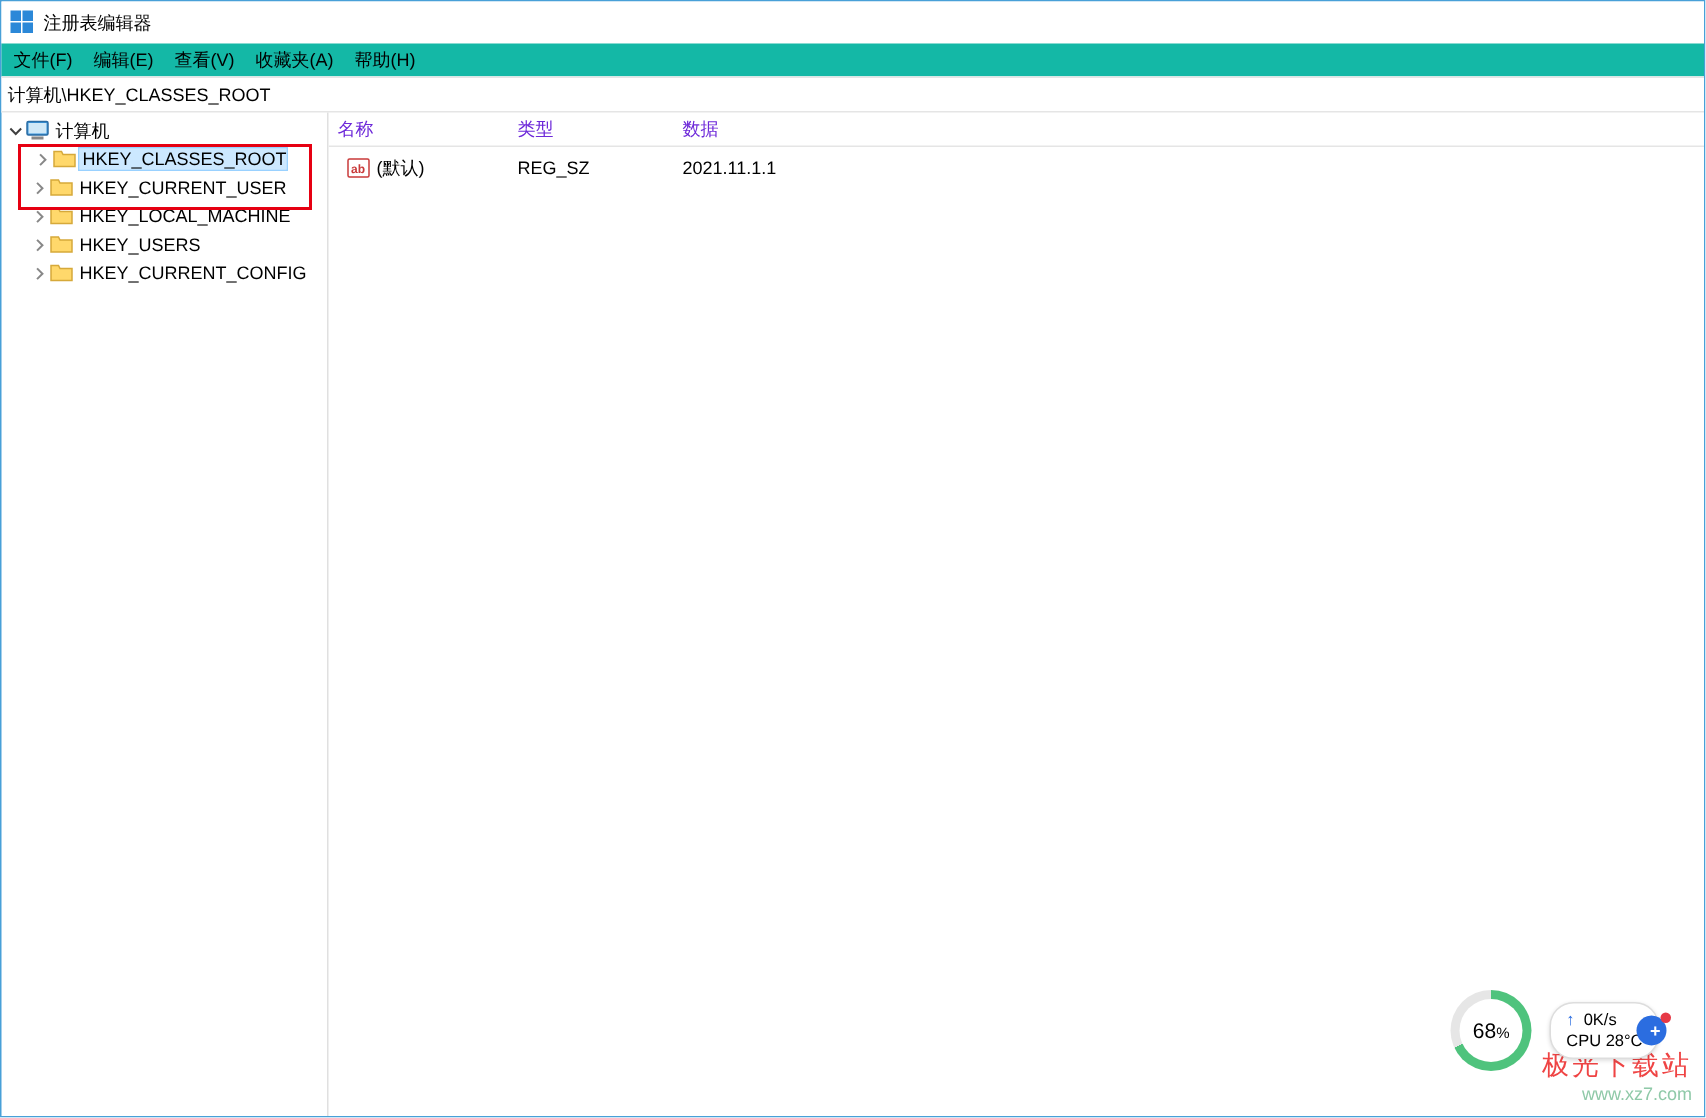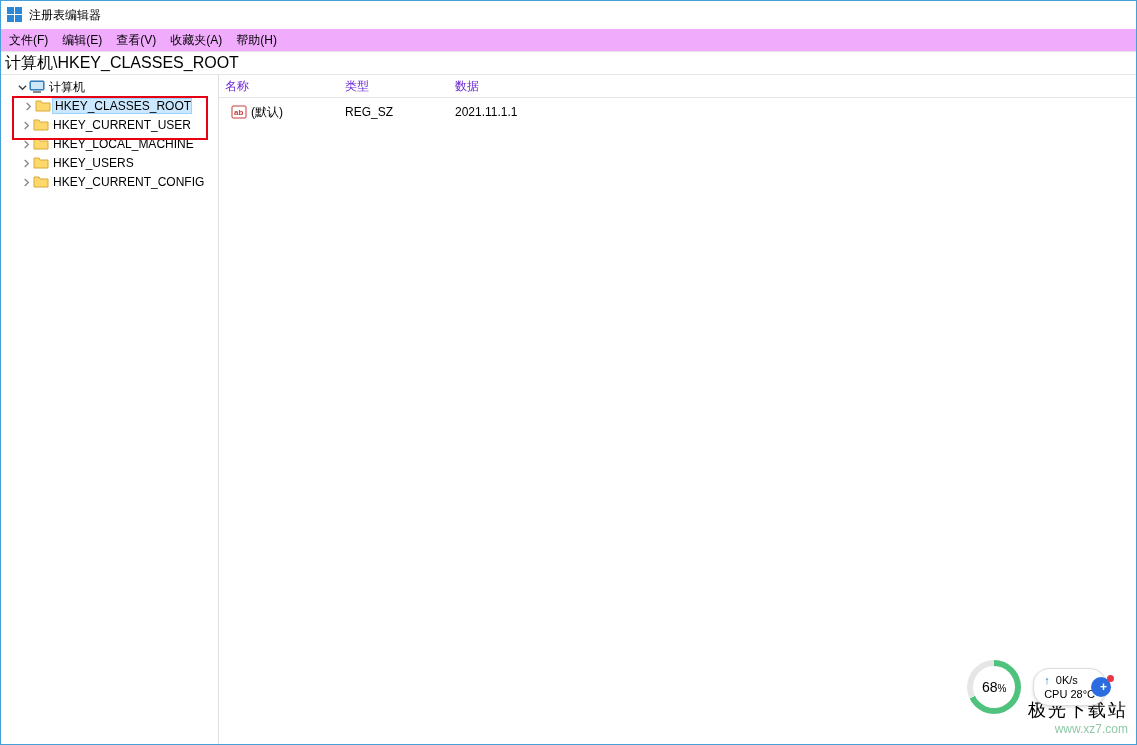--- a/index.html
+++ b/index.html
@@ -1,45 +1,45 @@
 <!DOCTYPE html>
 <html><head>
 <meta charset="utf-8">
 <style>
   html,body{margin:0;padding:0;width:1137px;height:745px;font-family:"Microsoft YaHei","Segoe UI",Arial,sans-serif;font-size:12px;color:#000;background:#fff;overflow:hidden}
   .window{width:1135px;height:743px;border:1px solid #48a0d8;background:#fff;display:flex;flex-direction:column;position:relative}
   .titlebar{height:28px;display:flex;align-items:center;padding:0 6px;background:#fff}
   .app-icon{width:16px;height:16px;margin-right:6px;display:flex;flex-wrap:wrap}
   .app-icon span{width:7px;height:7px;background:#2b88d8;display:block;margin-right:1px;margin-bottom:1px}
   .title-text{font-size:12px}
-  .menubar{height:22px;display:flex;align-items:center;padding:0 8px;gap:14px;background:#f0abfc}
+  .menubar{height:22px;display:flex;align-items:center;padding:0 8px;gap:14px;background:#14b8a6}
   .menu-item{cursor:default}
   .addressbar{height:22px;border-top:1px solid #e5e5e5;border-bottom:1px solid #e5e5e5;display:flex;align-items:center;padding:0 4px;background:#fff}
-  .address-input{flex:1;font-size:16px;border:none;outline:none;font-family:inherit;padding:0}
+  .address-input{flex:1;font-size:12px;border:none;outline:none;font-family:inherit;padding:0}
   .content{flex:1;display:flex;min-height:0}
   .tree-pane{width:217px;border-right:1px solid #e0e0e0;overflow:hidden;padding-top:2px}
   .tree-row{height:18px;display:flex;align-items:center;white-space:nowrap;margin:1px 0}
   .expander{width:14px;height:14px;display:flex;align-items:center;justify-content:center;margin-left:2px}
   .expander svg{width:9px;height:9px}
   .tree-label{padding-left:2px}
   .sel{background:#cce8ff;outline:1px solid #99d1ff}
   .computer-icon{width:16px;height:16px;margin-right:2px}
   .folder-icon{width:16px;height:16px;margin-right:2px}
   .list-pane{flex:1;display:flex;flex-direction:column;overflow:hidden}
   .list-header{height:22px;display:flex;align-items:center;border-bottom:1px solid #e5e5e5;color:#6d28d9}
   .col-name{width:120px;padding-left:6px}
   .col-type{width:110px}
   .col-data{flex:1}
   .list-body{flex:1;overflow:auto}
   .list-row{height:18px;display:flex;align-items:center;margin-top:5px}
   .string-icon{width:16px;height:16px;margin:0 4px 0 6px}
   .list-row .col-name{display:flex;align-items:center}
   .highlight-box{position:absolute;border:2px solid #e60012;pointer-events:none;z-index:5}
   .watermark{position:absolute;right:8px;bottom:8px;text-align:right;pointer-events:none;z-index:6}
-  .wm-main{font-size:18px;color:#000000;letter-spacing:2px}
+  .wm-main{font-size:18px;color:#ef4444;letter-spacing:2px}
   .wm-url{font-size:12px;color:#8fc9a8}
   .floater{position:absolute;bottom:30px;right:30px;z-index:7;display:flex;align-items:center;gap:12px}
   .ring{width:54px;height:54px;border-radius:50%;background:conic-gradient(#4fc37d 0 68%,#e6e6e6 68% 100%);display:flex;align-items:center;justify-content:center;position:relative}
   .ring::after{content:"";position:absolute;width:42px;height:42px;border-radius:50%;background:#fff}
   .ring-text{position:relative;z-index:1;font-size:14px}
   .ring-text small{font-size:10px}
   .net-box{background:#fff;border:1px solid #ddd;border-radius:16px;padding:4px 10px;font-size:11px;box-shadow:0 1px 3px rgba(0,0,0,.15);line-height:14px;position:relative}
   .net-box::after{content:"";position:absolute;right:-6px;top:50%;width:20px;height:20px;border-radius:50%;background:#2b6de0;transform:translateY(-50%);}
   .net-box .plus{position:absolute;right:-2px;top:50%;transform:translateY(-50%);color:#fff;z-index:1;font-size:12px;font-weight:bold}
   .arrow-up{color:#2b6de0}
@@ -68,21 +68,21 @@
     <span class="menu-item">帮助(H)</span>
   </div>
 
   <div class="addressbar">
     <input class="address-input" value="计算机\HKEY_CLASSES_ROOT" style="">
   </div>
 
   <div class="content">
 
     <div class="tree-pane">
-      <div class="tree-row" style="padding-left:12px">
+      <div class="tree-row" style="padding-left:0">
         <span class="expander">
           <svg viewBox="0 0 10 10">
               <path d="M1 3 L5 7 L9 3" fill="none" stroke="#404040" stroke-width="1.5"></path>
             </svg>
         </span>
         <svg class="computer-icon" viewBox="0 0 16 16">
           <rect x="1" y="2" width="14" height="9" rx="1" fill="#3a96dd" stroke="#2b6ca3"></rect>
           <rect x="2" y="3" width="12" height="7" fill="#cfe8f7"></rect>
           <rect x="4" y="12" width="8" height="2" fill="#888"></rect>
         </svg>

